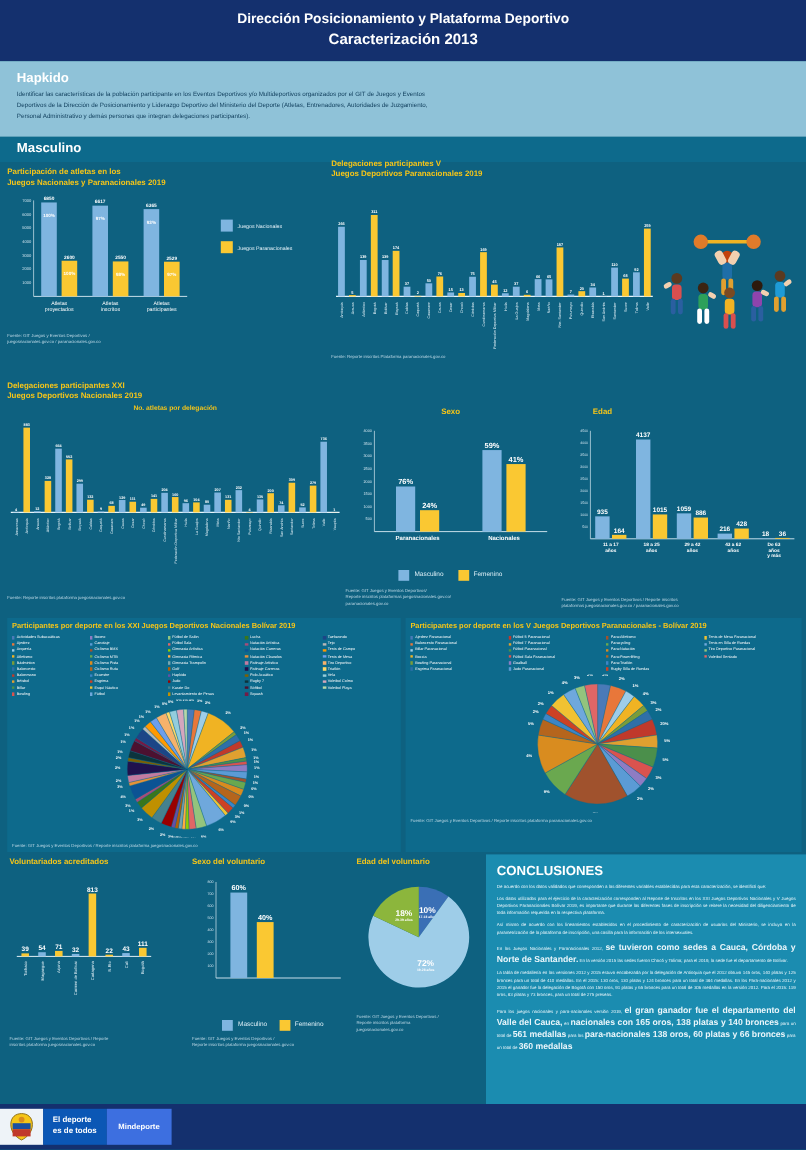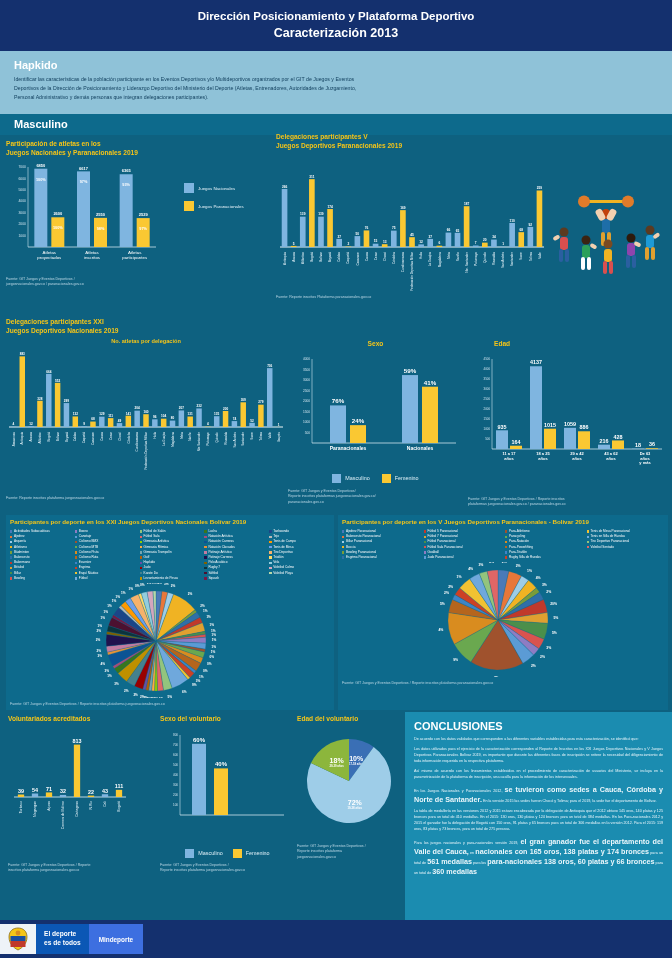--- a/index.html
+++ b/index.html
@@ -1005,21 +1005,21 @@
     <p>
       <span>En los Juegos Nacionales y Paranacionales 2012,</span>
       <span class="big">se tuvieron como sedes a Cauca, Córdoba y Norte de Santander.</span>
       <span>En la versión 2015 las sedes fueron Chocó y Tolima; para el 2019, la sede fue el departamento de Bolívar.</span>
     </p>
     <p>La tabla de medallería en las versiones 2012 y 2015 estuvo encabezada por la delegación de Antioquia que el 2012 obtuvo 145 oros, 140 platas y 125 bronces para un total de 410 medallas. En el 2015: 130 oros, 130 platas y 124 bronces para un total de 384 medallas. En los Para-nacionales 2012 y 2015 el ganador fue la delegación de Bogotá con 150 oros, 91 platas y 65 bronces para un total de 306 medallas en la versión 2012. Para el 2015: 119 oros, 83 platas y 73 bronces, para un total de 275 preseas.</p>
     <p>
       <span>Para los juegos nacionales y para-nacionales versión 2019,</span>
       <span class="big">el gran ganador fue el departamento del Valle del Cauca,</span>
       <span>en</span>
-      <span class="big">nacionales con 165 oros, 138 platas y 174 bronces</span>
+      <span class="big">nacionales con 165 oros, 138 platas y 140 bronces</span>
       <span>para un total de</span>
       <span class="big">561 medallas</span>
       <span>para los</span>
       <span class="big">para-nacionales 138 oros, 60 platas y 66 bronces</span>
       <span>para un total de</span>
       <span class="big">360 medallas</span>
     </p>
   </div>
 
   <div class="footer">

